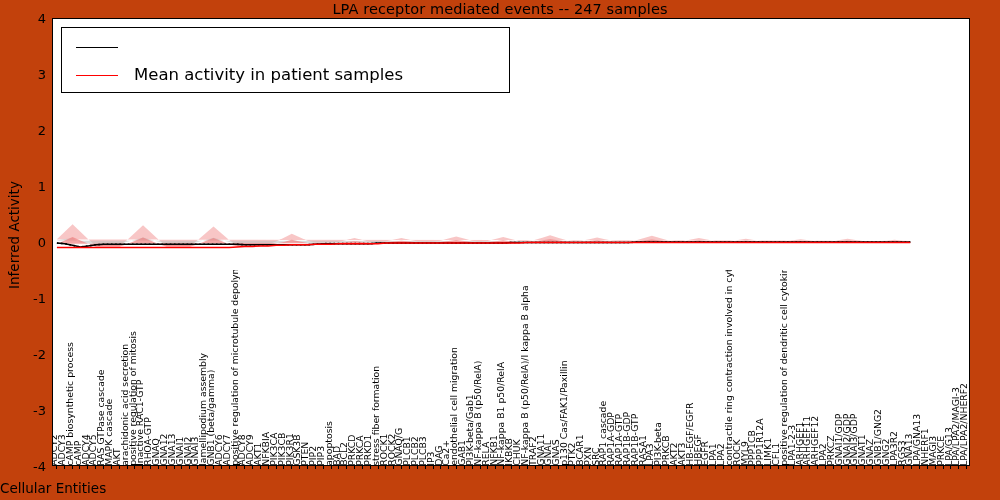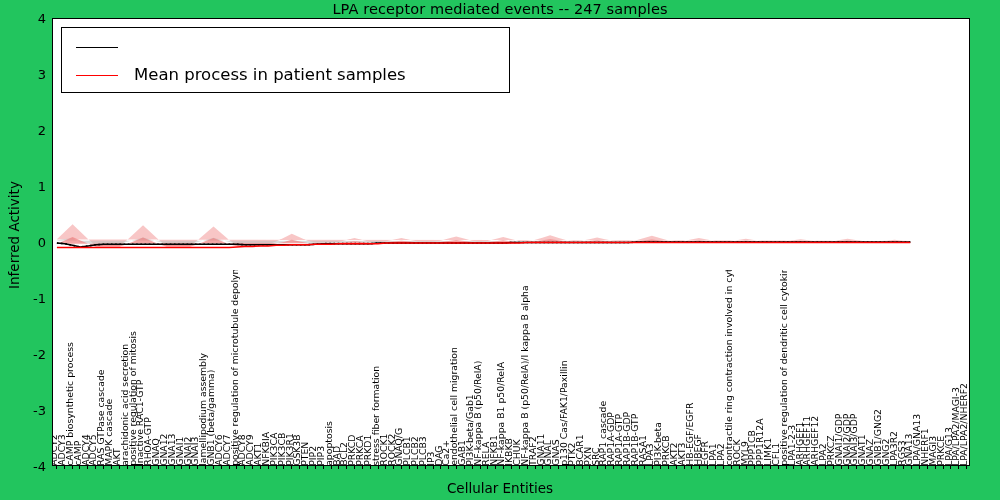--- a/index.html
+++ b/index.html
@@ -1,17 +1,17 @@
 <!DOCTYPE html>
 <html><head>
 <meta charset="utf-8">
 <style>
   html,body{margin:0;padding:0;background:#ffffff;}
   body{width:1000px;height:500px;overflow:hidden;font-family:"DejaVu Sans",sans-serif;}
-  #fig{position:relative;width:1000px;height:500px;background:#22c55e;}
+  #fig{position:relative;width:1000px;height:500px;background:#c2410c;}
 
   #title{
     position:absolute;left:0;top:1px;width:1000px;text-align:center;
     font-size:14.5px;color:#000;letter-spacing:.1px;
   }
 
   
   #axes{
     position:absolute;left:52px;top:18px;width:918px;height:448px;
     border:1.1px solid #000;box-sizing:border-box;background:#fff;overflow:hidden;
@@ -22,21 +22,21 @@
   .ytick-mark-r{position:absolute;left:966px;width:4px;height:1px;background:#000;}
 
   .xtick-mark{position:absolute;top:466px;width:1px;height:4px;background:#000;}
   .xtick-mark-t{position:absolute;top:18px;width:1px;height:4px;background:#000;}
 
   #ylabel{
     position:absolute;left:-86px;top:227px;width:200px;text-align:center;
     transform:rotate(-90deg);font-size:13.5px;color:#000;
   }
   #xlabel{
-    position:absolute;left:0;top:480px;width:1000px;text-align:center;
+    position:absolute;left:0;top:480px;width:1000px;
     font-size:13.5px;color:#000;
   }
 
   
   #legend{
     position:absolute;left:61px;top:27px;width:449px;height:66px;
     border:1.2px solid #000;background:#fff;box-sizing:border-box;
     padding:5px 8px 5px 8px;
   }
   .leg-row{display:flex;align-items:center;height:28px;}
@@ -344,17 +344,17 @@
       <div class="xlab" style="left: 909.431px;">LPA/LPA2/MAGI-3</div>
       <div class="xlab" style="left: 917.277px;">LPA/LPA2/NHERF2</div>
     </div>
 
   <div id="legend">
     <div class="leg-row">
       <span class="leg-line" style="border-top-color: rgb(0, 0, 0);"></span>
     </div>
     <div class="leg-row">
       <span class="leg-line" style="border-top-color: rgb(255, 0, 0);"></span>
-      <span class="leg-text">Mean process in patient samples</span>
+      <span class="leg-text">Mean activity in patient samples</span>
     </div>
   </div>
 
 </div>
 
 </body></html>

